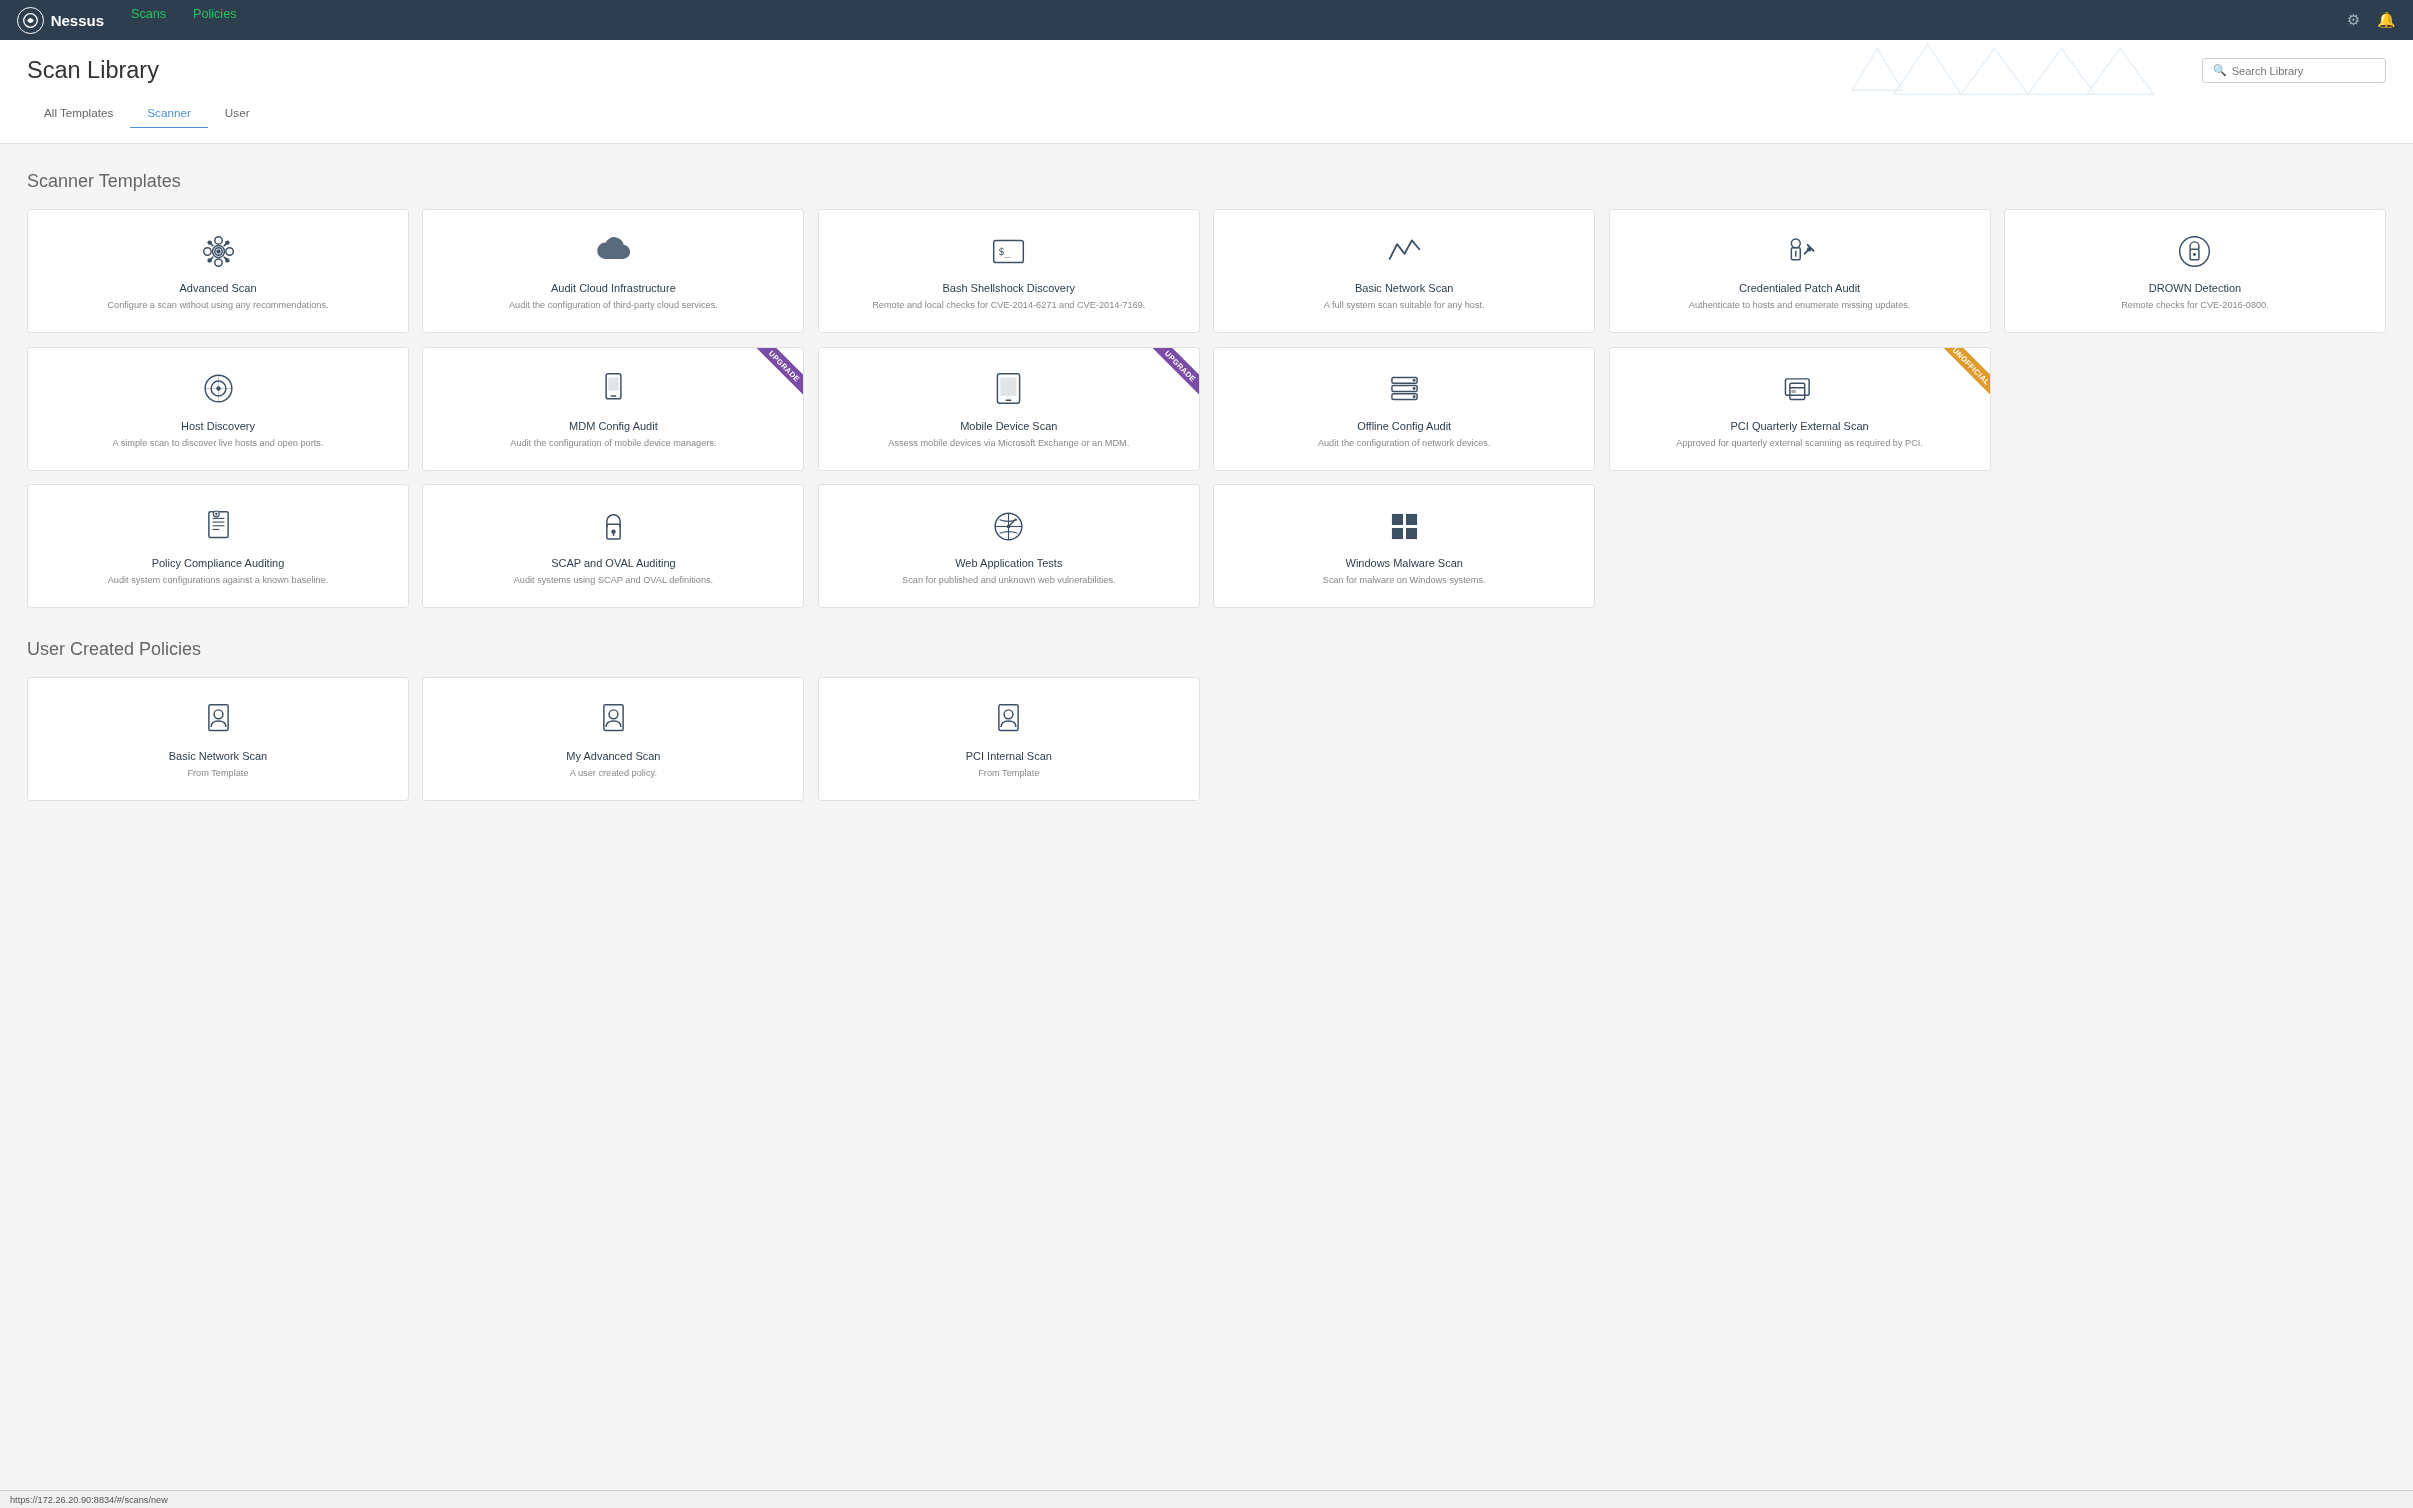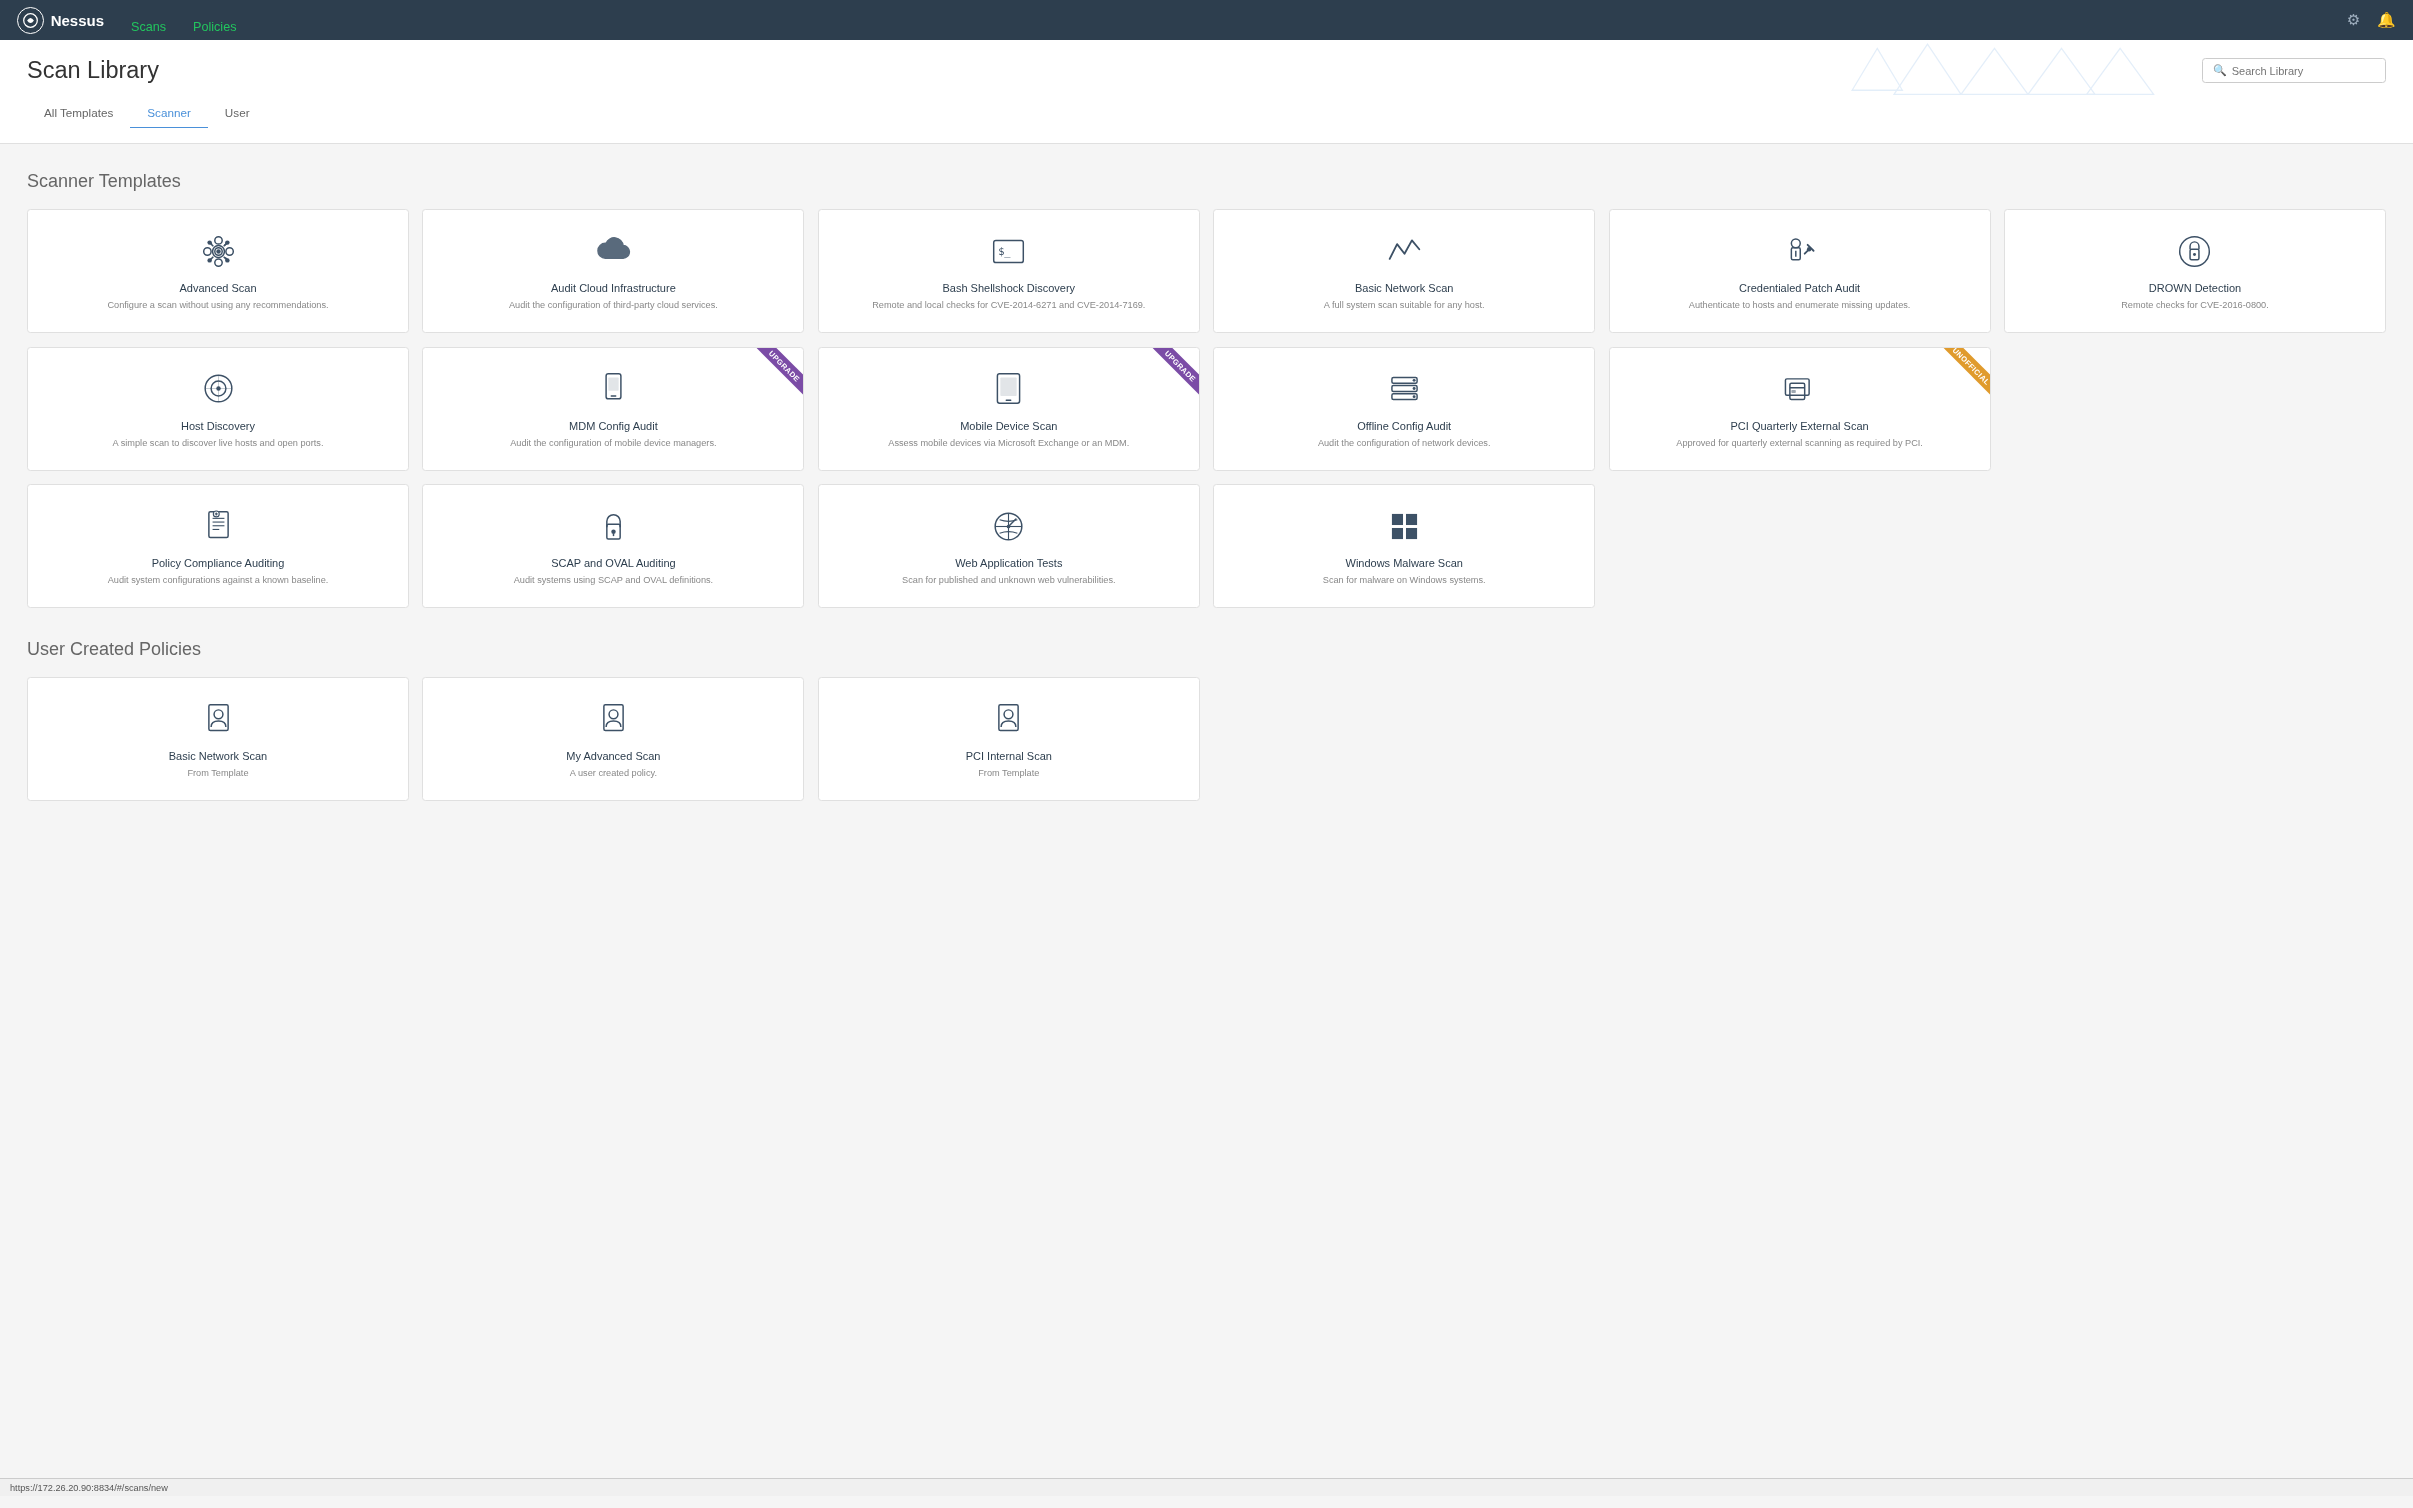--- a/index.html
+++ b/index.html
@@ -7,21 +7,21 @@
 
     
     .topnav {
       background: #2d3e4e;
       height: 40px;
       display: flex;
       align-items: center;
       padding: 0 17px;
       justify-content: space-between;
     }
-    .topnav-left { display: flex; align-items: flex-end; gap: 27px; }
+    .topnav-left { display: flex; align-items: flex-start; gap: 27px; }
     .logo { display: flex; align-items: center; gap: 6.7px; color: white; font-size: 15px; font-weight: bold; }
     .logo-circle {
       width: 27px; height: 27px;
       border: 1.7px solid white;
       border-radius: 50%;
       display: flex; align-items: center; justify-content: center;
       font-size: 13.4px; color: white;
     }
     .nav-link { color: #22c55e; font-size: 12.6px; cursor: pointer; text-decoration: none; }
     .topnav-right { display: flex; align-items: center; gap: 17px; }
@@ -143,21 +143,21 @@
       grid-template-columns: repeat(6, 1fr);
       gap: 13.4px;
     }
 
     
     .icon-svg { width: 37px; height: 37px; fill: #3d5166; }
 
     
     .statusbar {
       position: fixed;
-      bottom: 12px; left: 0; right: 0;
+      bottom: 0; left: 0; right: 0;
       background: #f0f0f0;
       border-top: 0.8px solid #ccc;
       padding: 3.4px 10px;
       font-size: 9.2px;
       color: #555;
     }
   </style>
 </head>
 <body>
 

